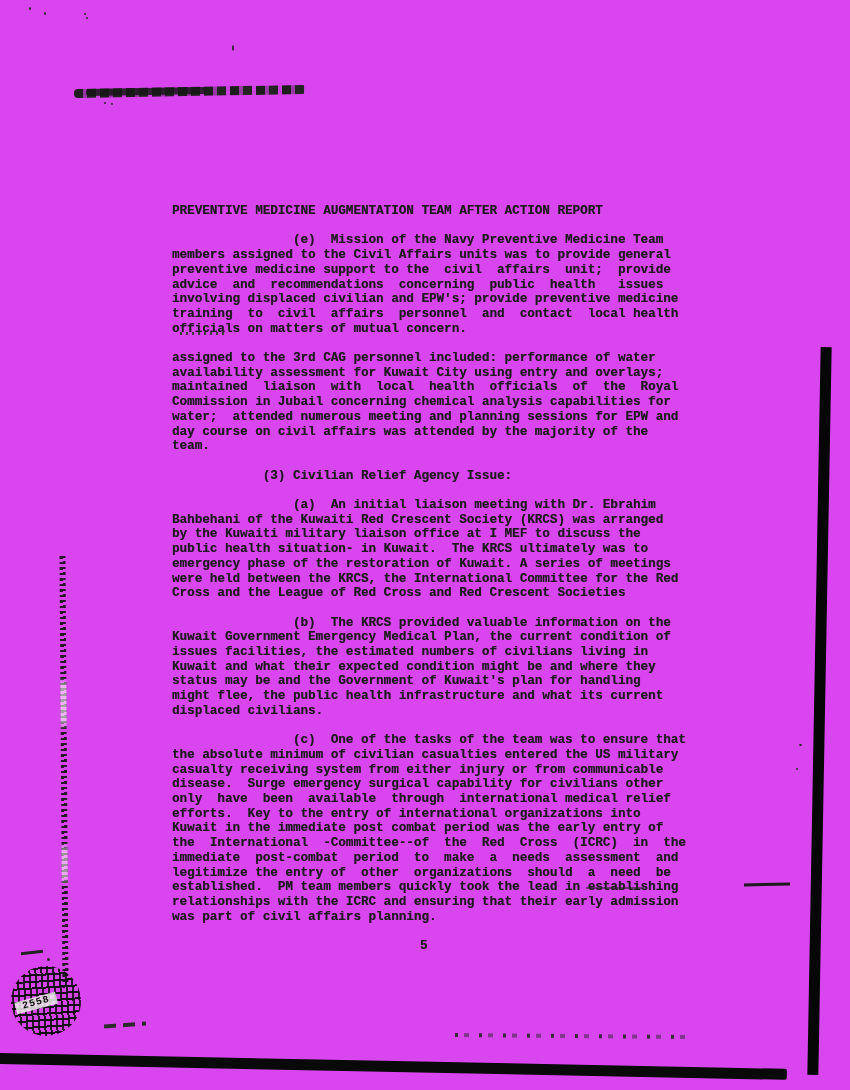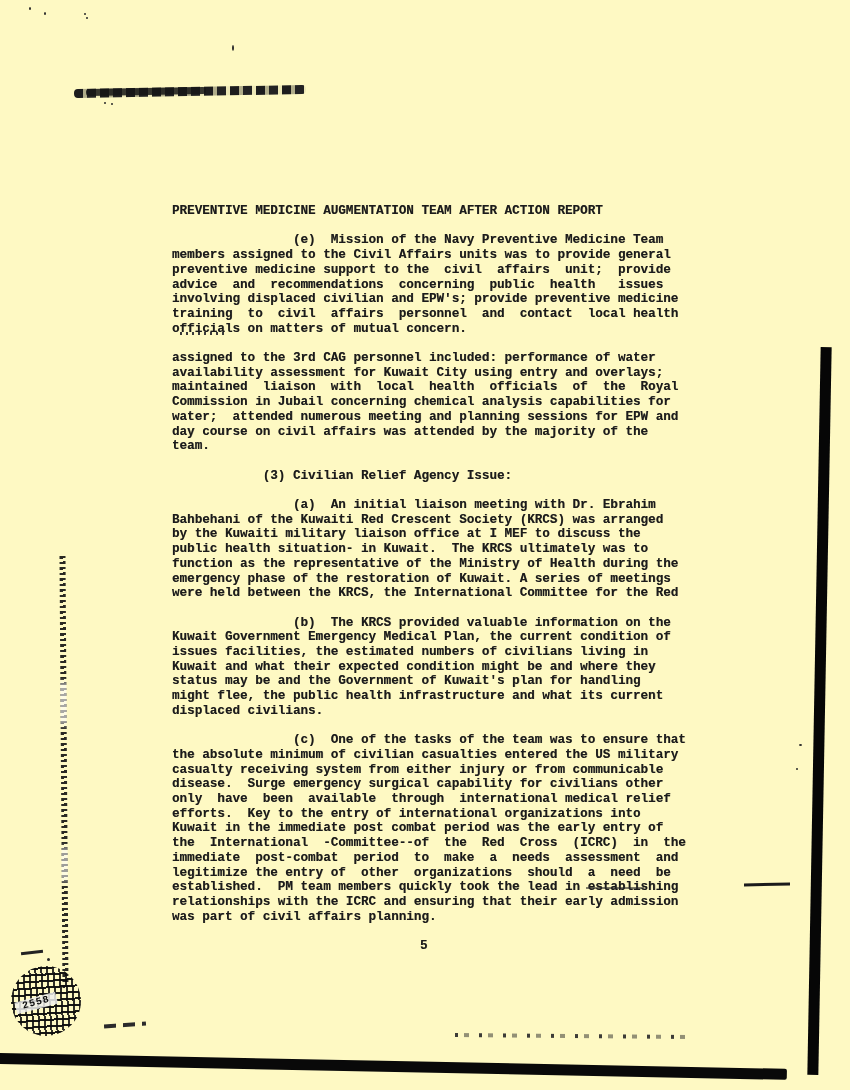--- a/index.html
+++ b/index.html
@@ -1,19 +1,19 @@
 <!DOCTYPE html>
 <html><head>
 <meta charset="utf-8">
 <style>
   html,body{margin:0;padding:0;background:#e8e8e8;}
   .page{
     position:relative;
     width:850px;height:1090px;
-    background:#fef9c3;
+    background:#d946ef;
     overflow:hidden;
     font-family:"Liberation Mono","DejaVu Sans Mono",monospace;
   }
   .textblock{
     position:absolute;left:172px;top:204px;width:540px;
     color:#1b1b1b;
   }
   .line{
     white-space:pre;
     font:700 12.6px/14.7px "Liberation Mono","DejaVu Sans Mono",monospace;
@@ -139,23 +139,23 @@
         <div class="line">water;  attended numerous meeting and planning sessions for EPW and</div>
         <div class="line">day course on civil affairs was attended by the majority of the</div>
         <div class="line">team.</div>
         <div class="line"></div>
         <div class="line">            (3) Civilian Relief Agency Issue:</div>
         <div class="line"></div>
         <div class="line">                (a)  An initial liaison meeting with Dr. Ebrahim</div>
         <div class="line">Bahbehani of the Kuwaiti Red Crescent Society (KRCS) was arranged</div>
         <div class="line">by the Kuwaiti military liaison office at I MEF to discuss the</div>
         <div class="line">public health situation- in Kuwait.  The KRCS ultimately was to</div>
-        <div class="line">function as the representative of the Ministry of Health during the</div>
         <div class="line">emergency phase of the restoration of Kuwait. A series of meetings</div>
         <div class="line">were held between the KRCS, the International Committee for the Red</div>
+        <div class="line">Cross and the League of Red Cross and Red Crescent Societies</div>
         <div class="line"></div>
         <div class="line">                (b)  The KRCS provided valuable information on the</div>
         <div class="line">Kuwait Government Emergency Medical Plan, the current condition of</div>
         <div class="line">issues facilities, the estimated numbers of civilians living in</div>
         <div class="line">Kuwait and what their expected condition might be and where they</div>
         <div class="line">status may be and the Government of Kuwait's plan for handling</div>
         <div class="line">might flee, the public health infrastructure and what its current</div>
         <div class="line">displaced civilians.</div>
         <div class="line"></div>
         <div class="line">                (c)  One of the tasks of the team was to ensure that</div>

